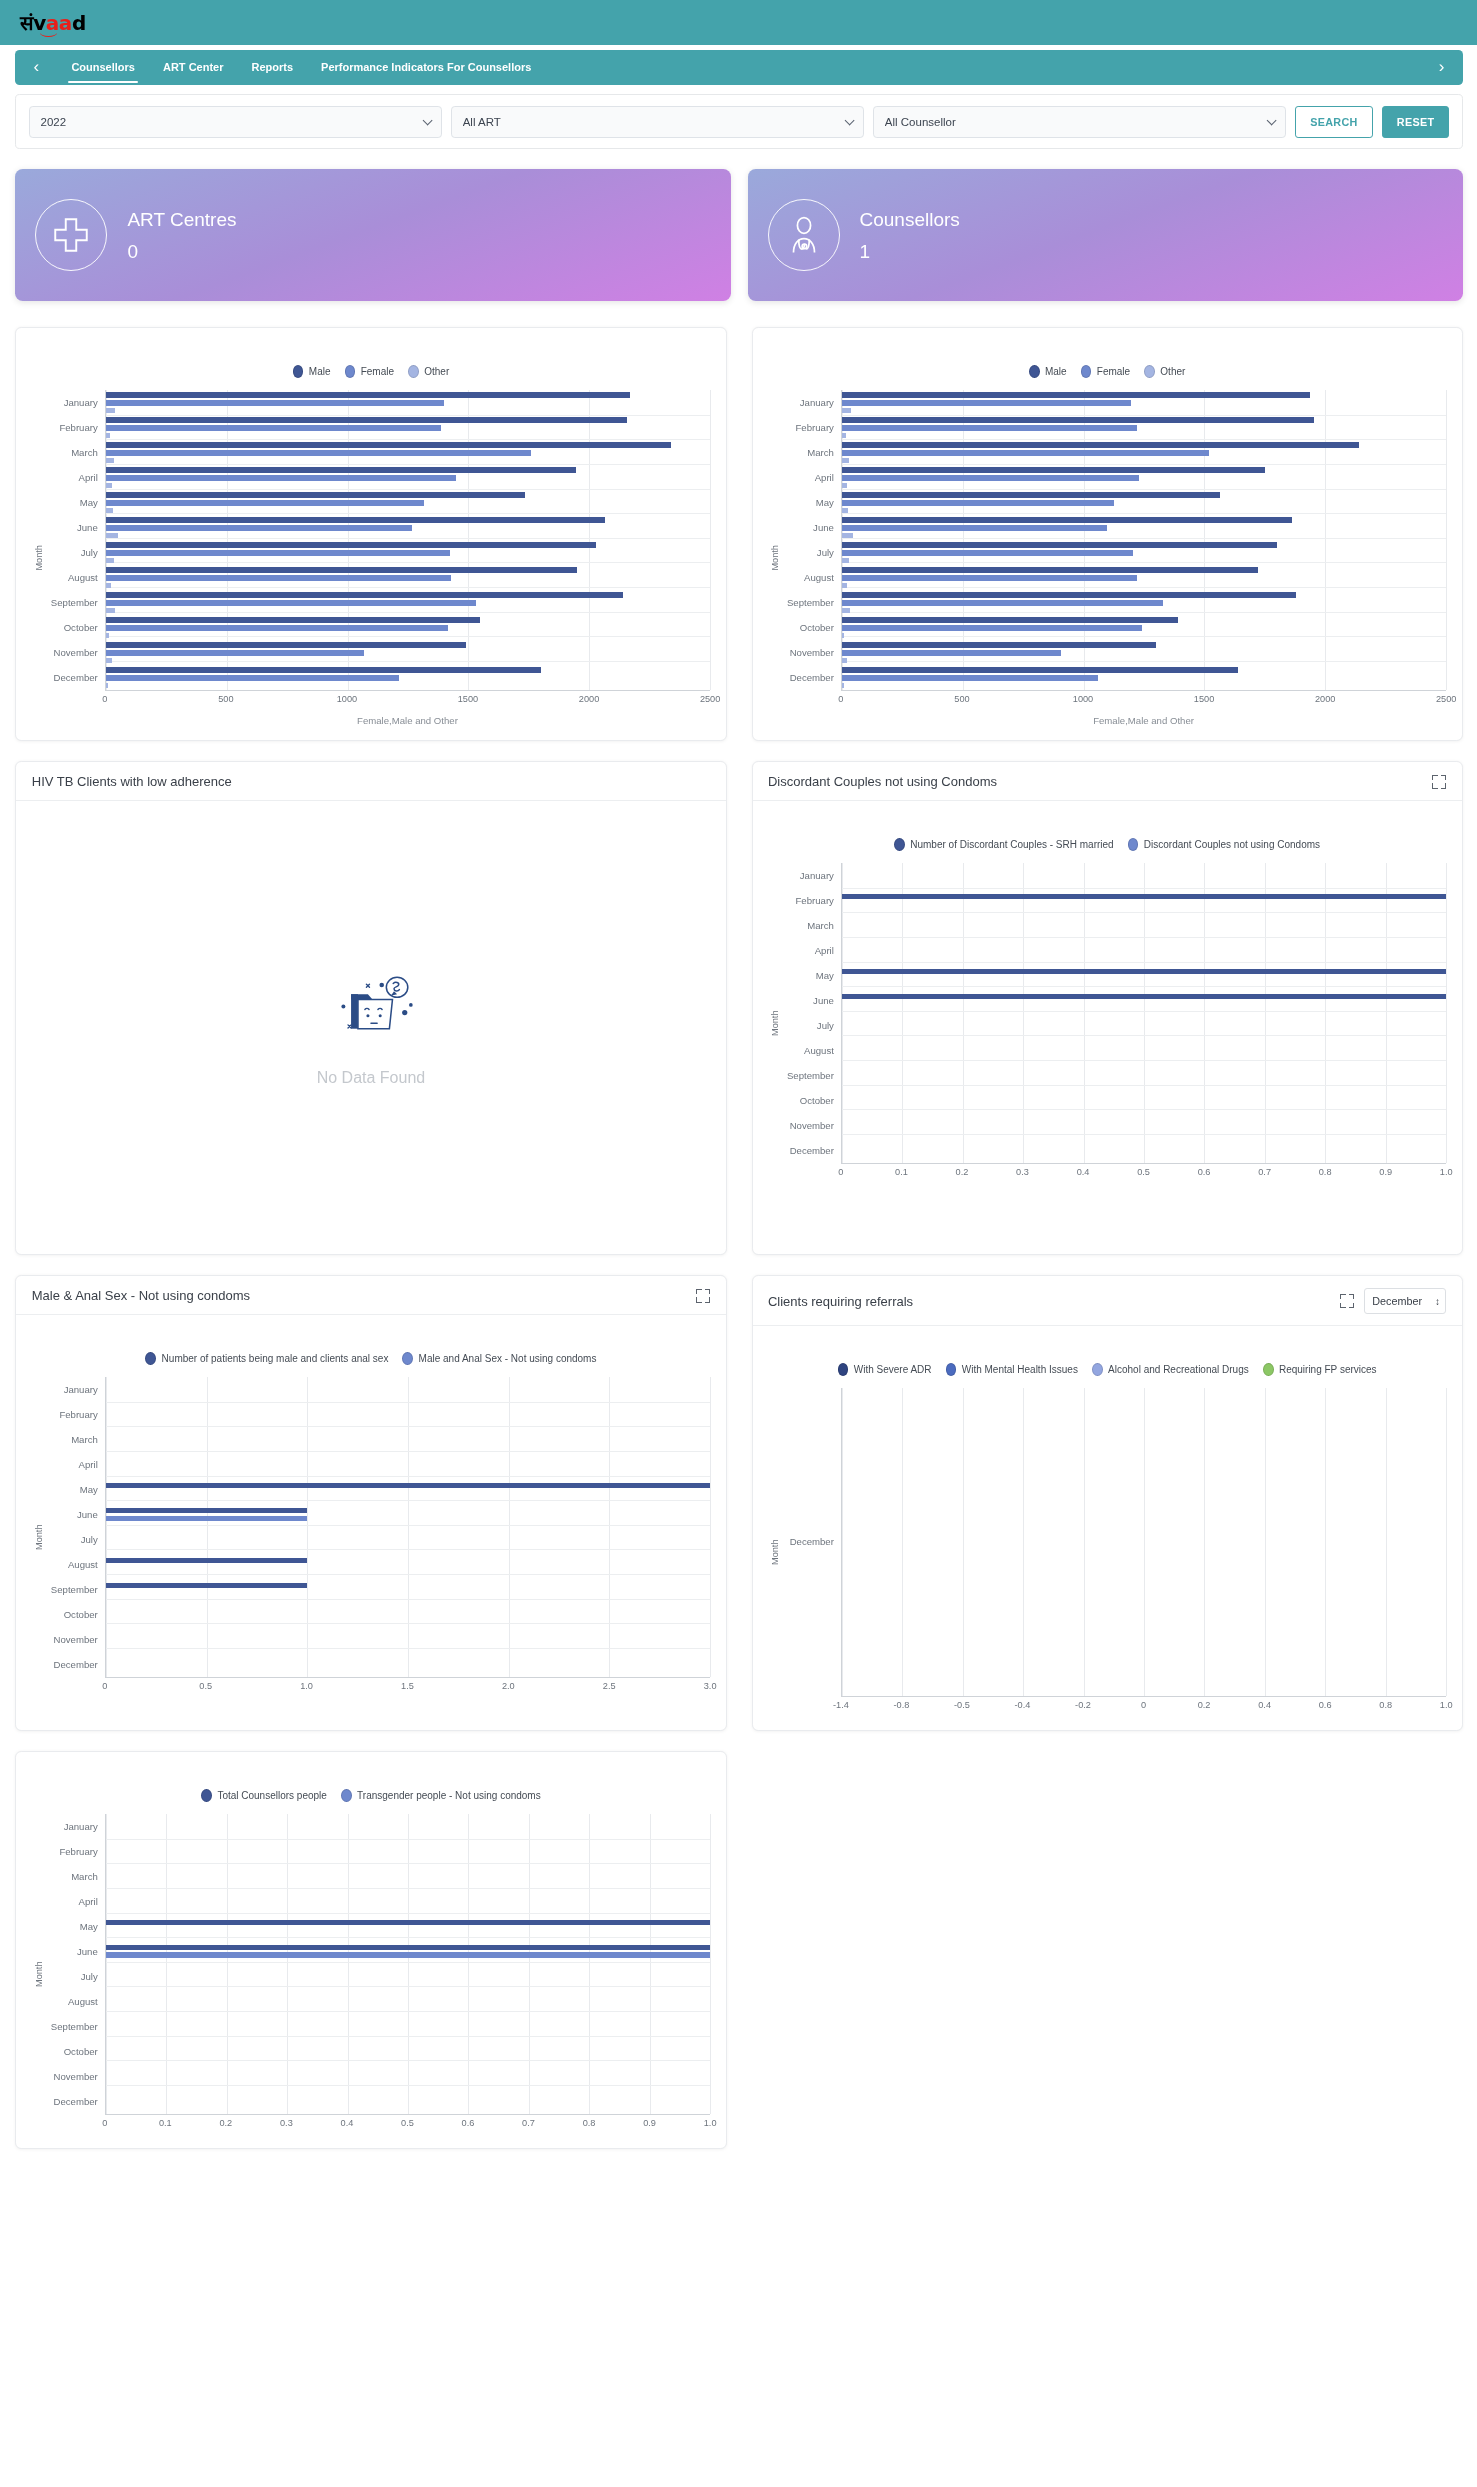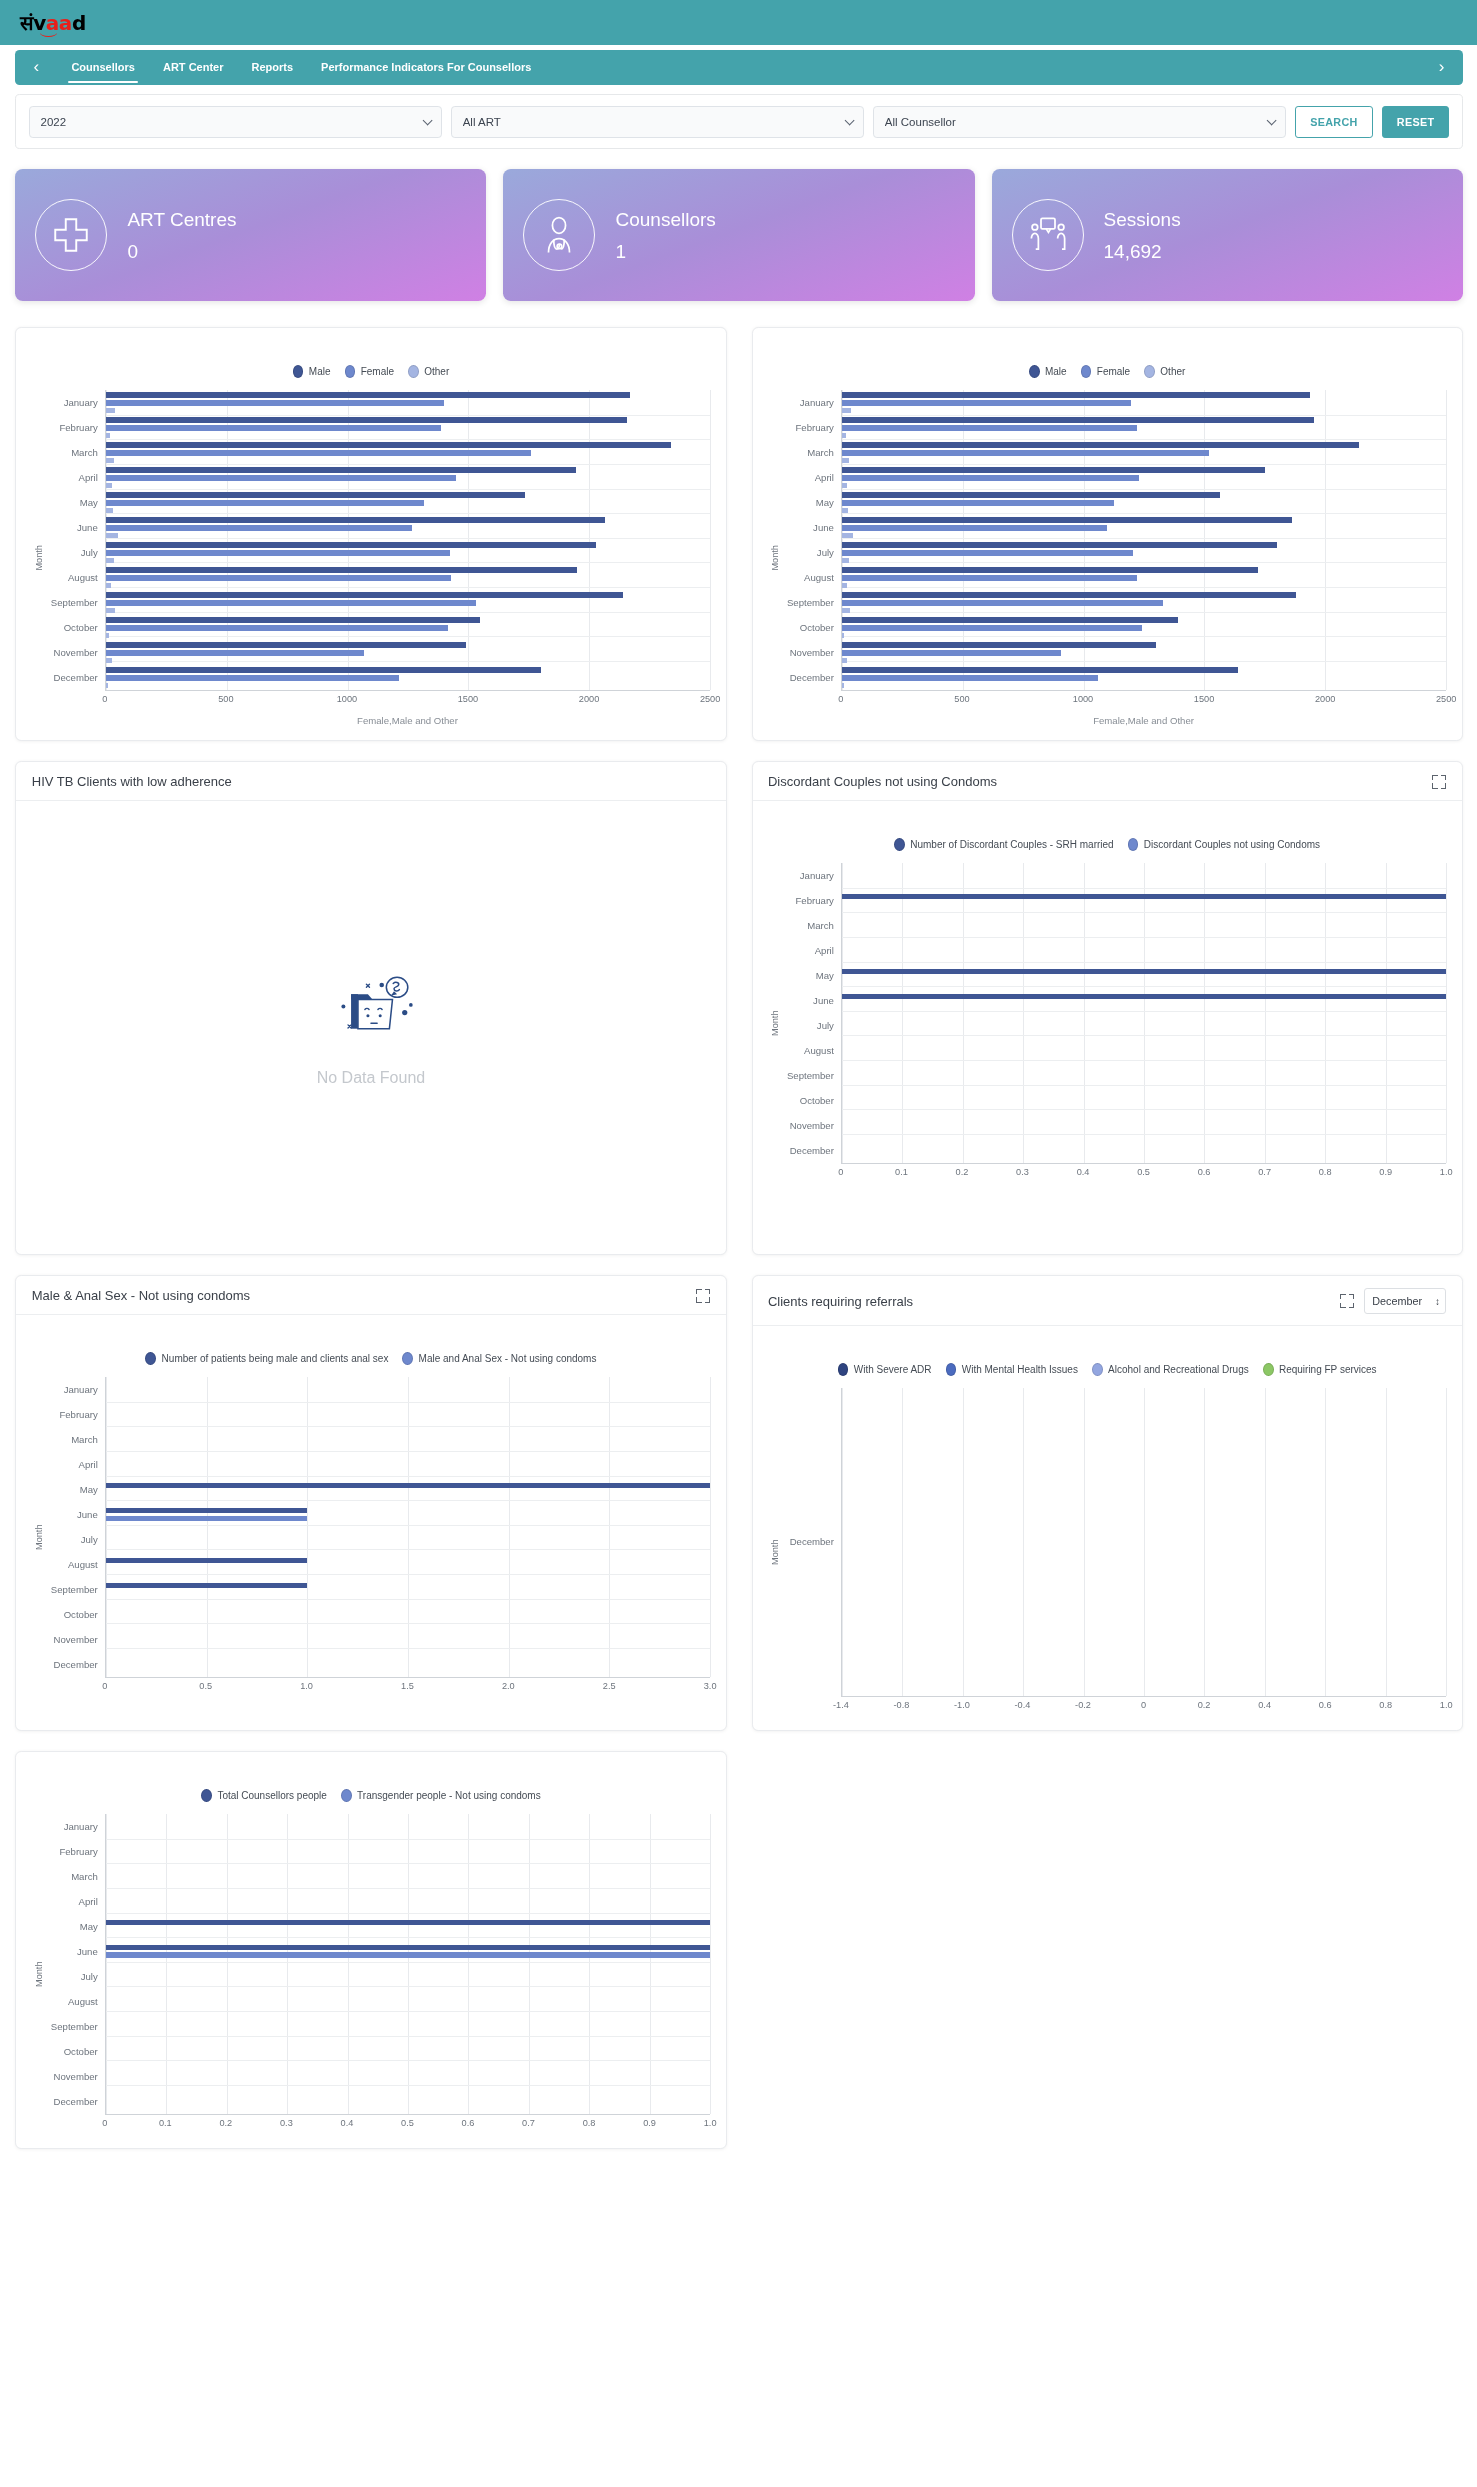--- a/index.html
+++ b/index.html
@@ -339,36 +339,20 @@
           <ellipse cx="24" cy="13" rx="7.5" ry="9"></ellipse>
           <path d="M12 44c0-10 5.5-16 12-16s12 6 12 16"></path>
           <path d="M18 29c0 7 1 11 3.5 11s3-3 3-6"></path>
           <path d="M30 29c0 7-1 11-3.5 11"></path>
           <circle cx="24.5" cy="37" r="2.6"></circle>
         </svg>
       </div>
       <div class="kpi-text">
         <div class="kpi-label">Counsellors</div>
         <div class="kpi-value">1</div>
-      </div>
-    </div>
-    <div class="kpi-card">
-      <div class="kpi-icon">
-        <svg viewBox="0 0 48 48" fill="none" stroke="#fff" stroke-width="2">
-          <rect x="16" y="5" width="16" height="12" rx="1.6"></rect>
-          <path d="M22 17l2.5 4 2.5-4"></path>
-          <circle cx="9" cy="15" r="3.2"></circle>
-          <circle cx="39" cy="15" r="3.2"></circle>
-          <path d="M5 28c0-3.5 2-6 4-6s4 2.5 4 6v12h-3"></path>
-          <path d="M35 28c0-3.5 2-6 4-6s4 2.5 4 6v12h-3"></path>
-        </svg>
-      </div>
-      <div class="kpi-text">
-        <div class="kpi-label">Sessions</div>
-        <div class="kpi-value">14,692</div>
       </div>
     </div>
   </div>
 
 <div class="chart-grid" id="chart-grid">
     <div class="chart-card">
       <div class="chart-body">
         <div class="legend">
           <div class="legend-item">
             <span class="legend-dot" style="background:#3f5694"></span>
@@ -942,21 +926,21 @@
               <div style="height:308px;display:flex;flex-direction:column;justify-content:center;position:relative;">
                 <div class="bar" style="width:0;background:#2f4480"></div>
                 <div class="bar" style="width:0;background:#4b6bbf"></div>
                 <div class="bar" style="width:0;background:#93a6e0"></div>
                 <div class="bar" style="width:0;background:#8cc765"></div>
               </div>
             </div>
             <div class="x-axis">
               <div class="xtick" style="left:0%">-1.4</div>
               <div class="xtick" style="left:9.999999999999998%">-0.8</div>
-              <div class="xtick" style="left:20%">-1.0</div>
+              <div class="xtick" style="left:20%">-0.5</div>
               <div class="xtick" style="left:30%">-0.4</div>
               <div class="xtick" style="left:40%">-0.2</div>
               <div class="xtick" style="left:50%">0</div>
               <div class="xtick" style="left:60%">0.2</div>
               <div class="xtick" style="left:70%">0.4</div>
               <div class="xtick" style="left:80%">0.6</div>
               <div class="xtick" style="left:90%">0.8</div>
               <div class="xtick" style="left:100%">1.0</div>
             </div>
           </div>

